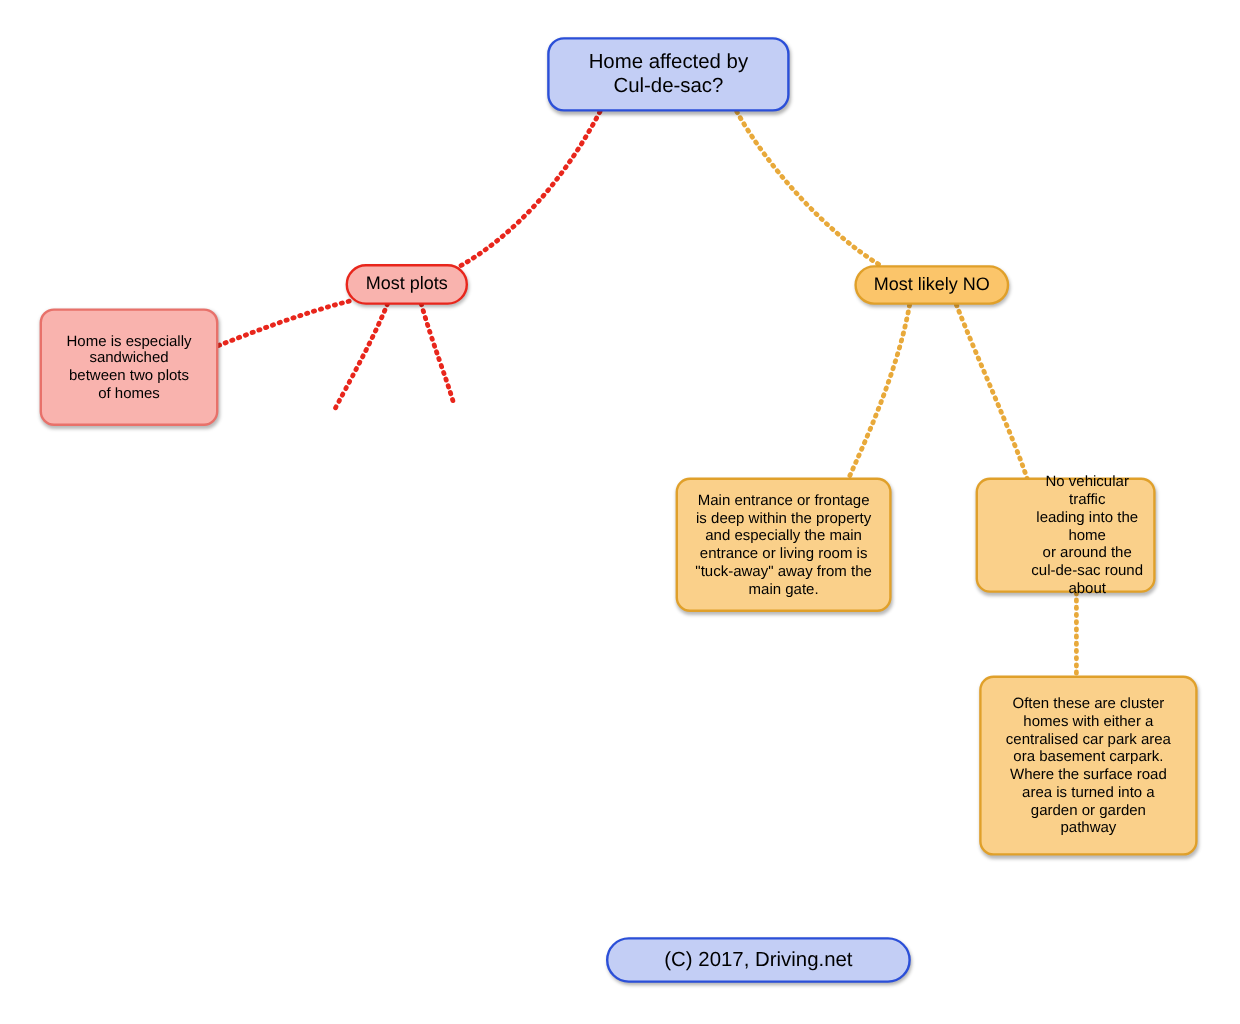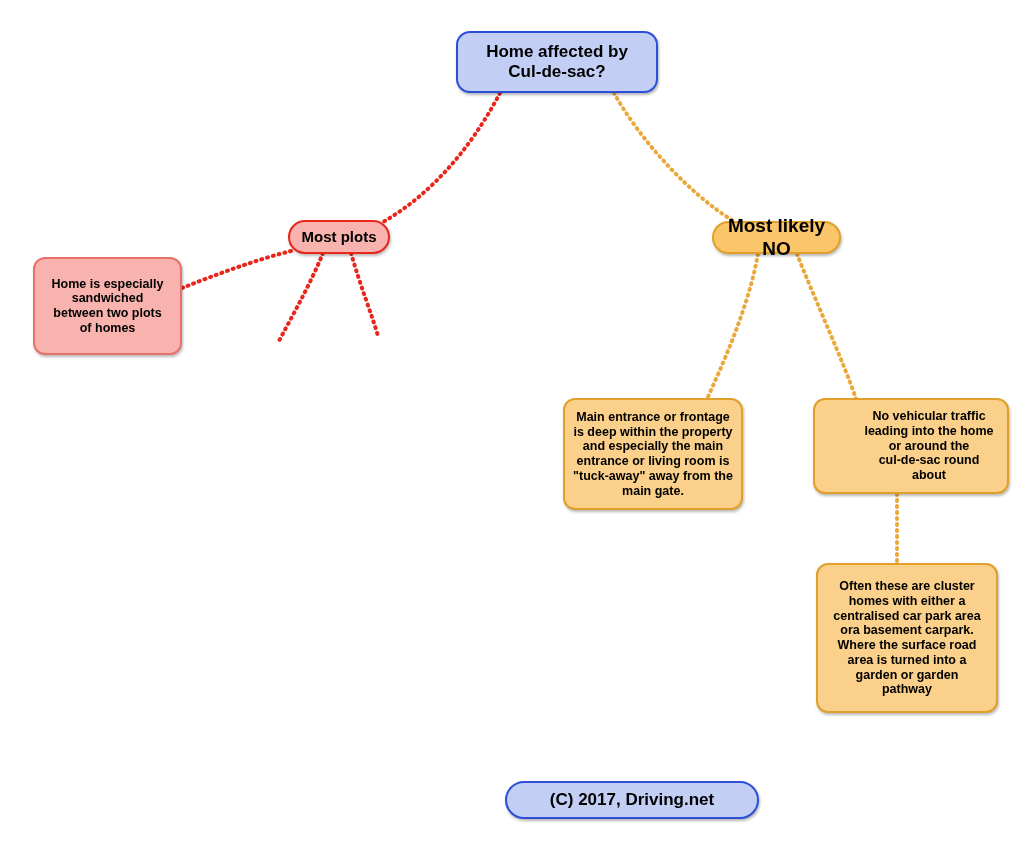--- a/index.html
+++ b/index.html
@@ -23,21 +23,21 @@
     height: 853px;
     pointer-events: none;
   }
   .node {
     position: absolute;
     box-sizing: border-box;
     display: flex;
     align-items: center;
     justify-content: center;
     text-align: center;
-    font-weight: bold;
+    font-weight: normal;
     color: #000000;
     line-height: 1.18;
     white-space: pre-line;
     z-index: 2;
   }
   .node-root {
     background: #c3cef5;
     border: 2px solid #2b4fd8;
     border-radius: 14px;
     font-size: 17px;
@@ -61,21 +61,21 @@
     background: #f9b3ae;
     border: 2px solid #e8716a;
     border-radius: 12px;
     font-size: 12.5px;
     box-shadow: 1px 2px 3px rgba(0,0,0,0.28);
   }
   .node-branch-orange {
     background: #fbc56a;
     border: 2px solid #e0a02a;
     border-radius: 18px;
-    font-size: 19px;
+    font-size: 15px;
     box-shadow: 1px 2px 3px rgba(0,0,0,0.28);
   }
   .node-leaf-orange {
     background: #fad08a;
     border: 2px solid #e0a02a;
     border-radius: 12px;
     font-size: 12.5px;
     box-shadow: 1px 2px 3px rgba(0,0,0,0.28);
   }
   .node-inner {
@@ -131,21 +131,21 @@
 
   <div class="node node-leaf-orange" style="left:563px; top:398px; width:180px; height:112px;">
     <span class="node-inner">Main entrance or frontage
 is deep within the property
 and especially the main
 entrance or living room is
 "tuck-away" away from the
 main gate.</span>
   </div>
 
-  <div class="node node-leaf-orange" style="left:813px; top:398px; width:196px; height:96px;padding-left:36px;">
+  <div class="node node-leaf-orange" style="left:813px; top:398px; width:150px; height:96px;padding-left:36px;">
     <span class="node-inner">No vehicular traffic
 leading into the home
 or around the
 cul-de-sac round
 about</span>
   </div>
 
   <div class="node node-leaf-orange" style="left:816px; top:563px; width:182px; height:150px;">
     <span class="node-inner">Often these are cluster
 homes with either a

